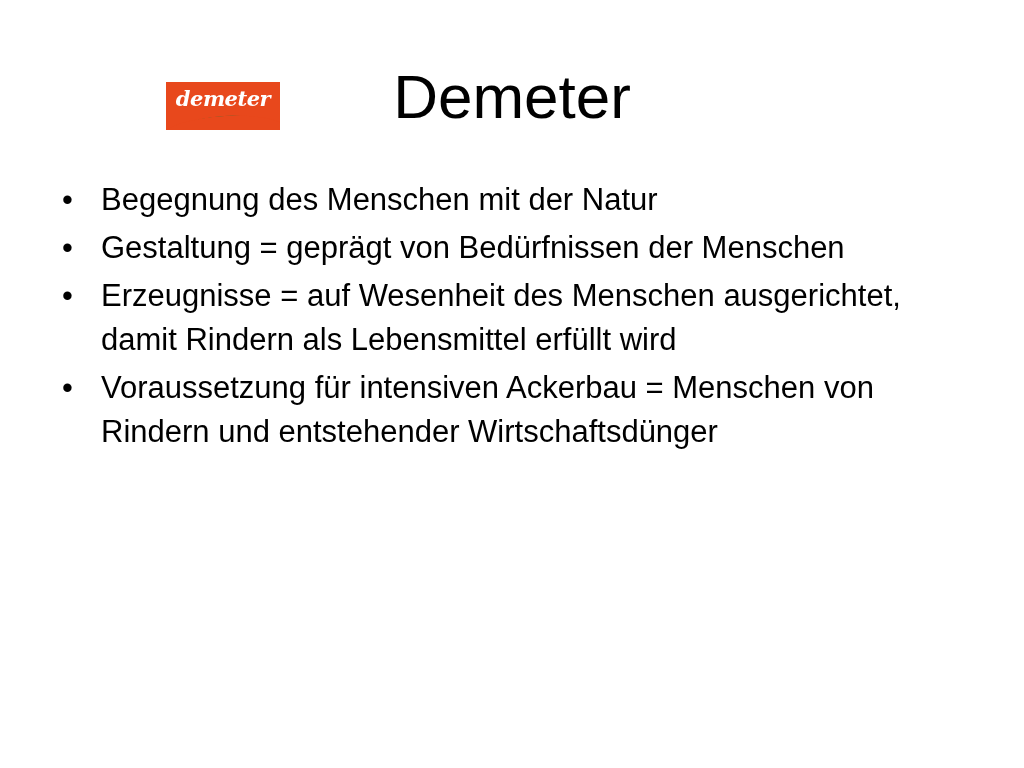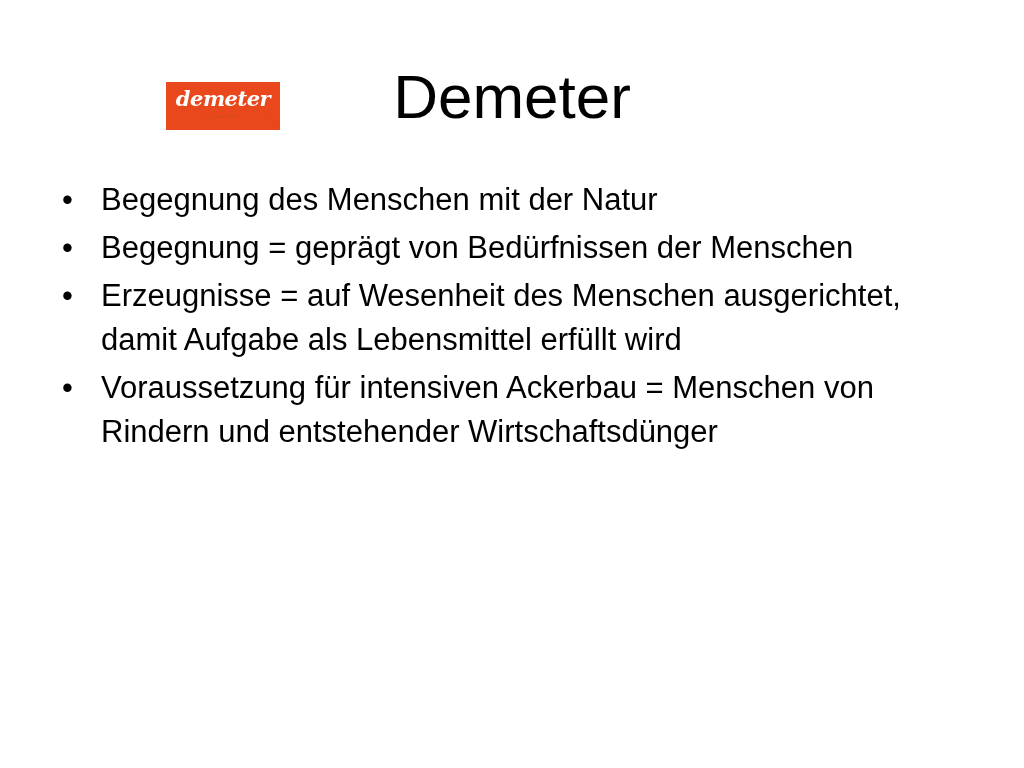--- a/index.html
+++ b/index.html
@@ -123,25 +123,25 @@
     <div class="slide-title">Demeter</div>
   </div>
 
   <ul class="body-list">
     <li class="bullet-item">
       <span class="dot">•</span>
       <span class="bullet-text">Begegnung des Menschen mit der Natur</span>
     </li>
     <li class="bullet-item">
       <span class="dot">•</span>
-      <span class="bullet-text">Begegnung = geprägt von Bedürfnissen der Menschen</span>
+      <span class="bullet-text">Gestaltung = geprägt von Bedürfnissen der Menschen</span>
     </li>
     <li class="bullet-item">
       <span class="dot">•</span>
-      <span class="bullet-text">Erzeugnisse = auf Wesenheit des Menschen ausgerichtet, damit Aufgabe als Lebensmittel erfüllt wird</span>
+      <span class="bullet-text">Erzeugnisse = auf Wesenheit des Menschen ausgerichtet, damit Rindern als Lebensmittel erfüllt wird</span>
     </li>
     <li class="bullet-item">
       <span class="dot">•</span>
       <span class="bullet-text">Voraussetzung für intensiven Ackerbau = Menschen von Rindern und entstehender Wirtschaftsdünger</span>
     </li>
   </ul>
 
 </div>
 
 </body></html>

